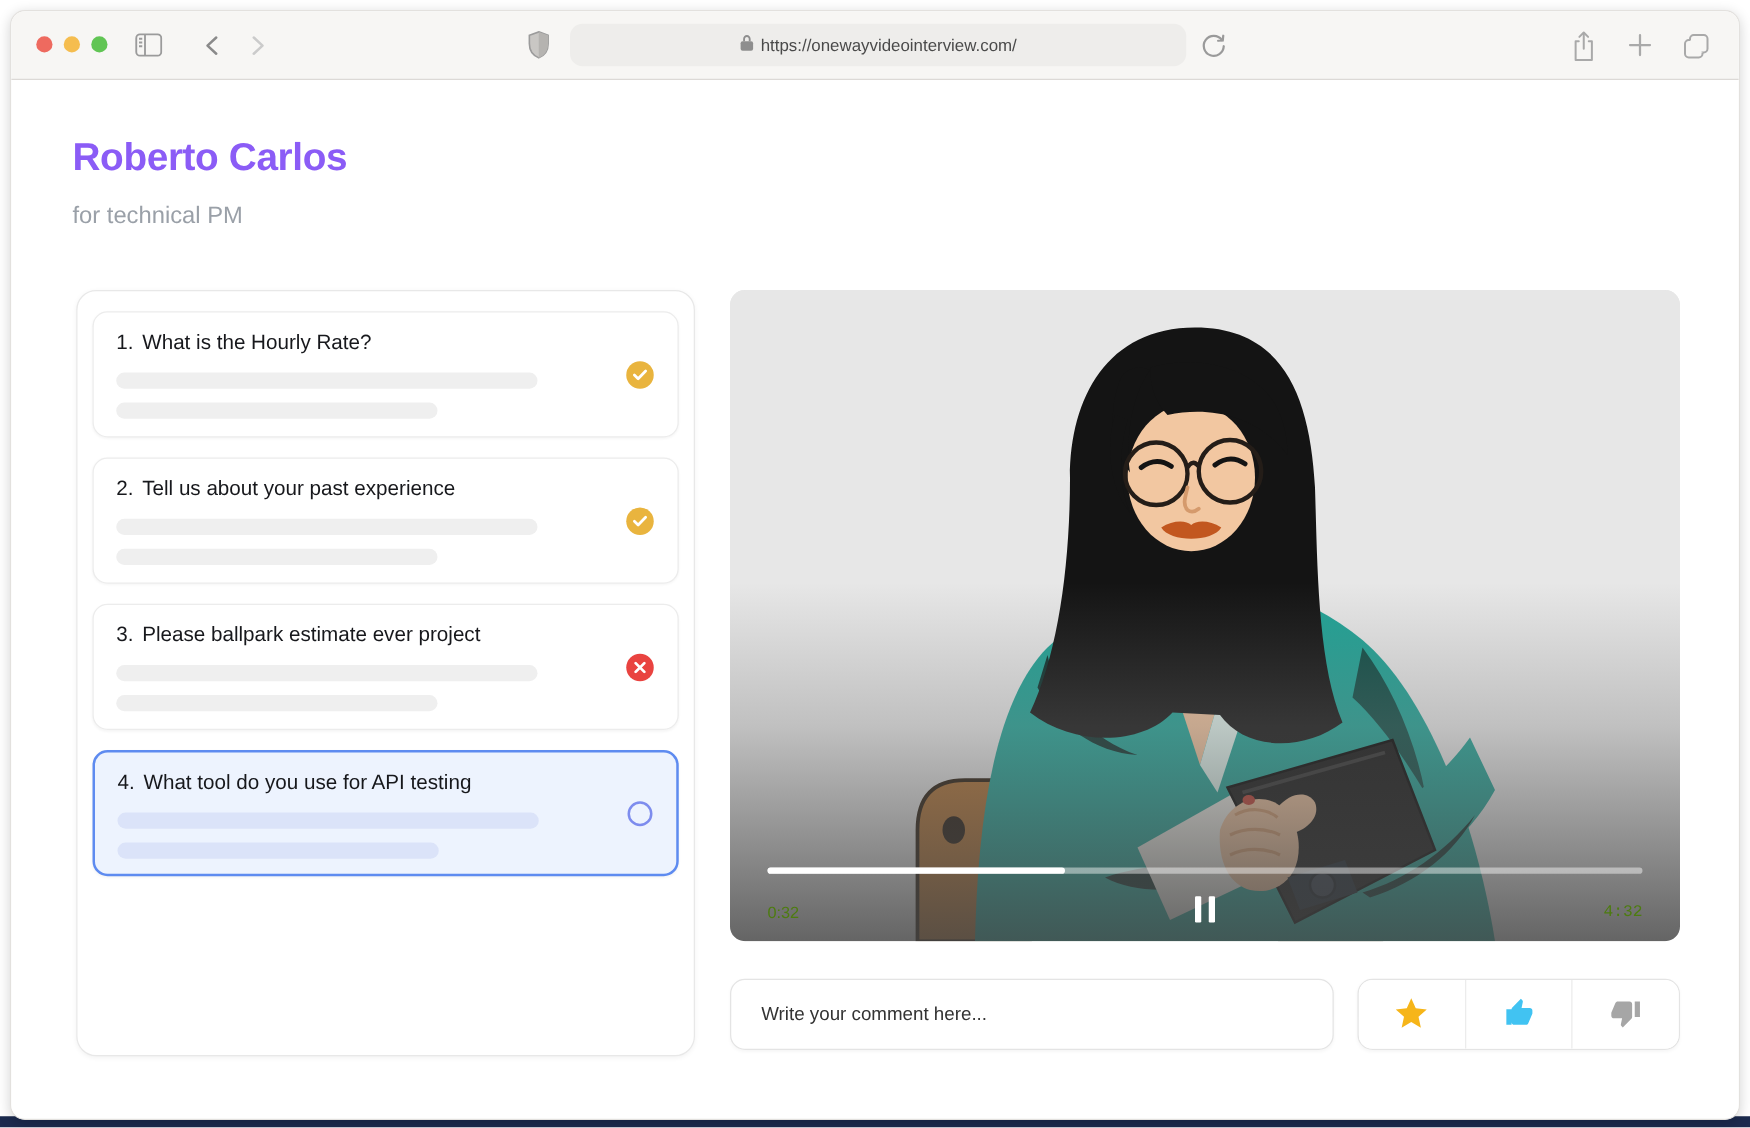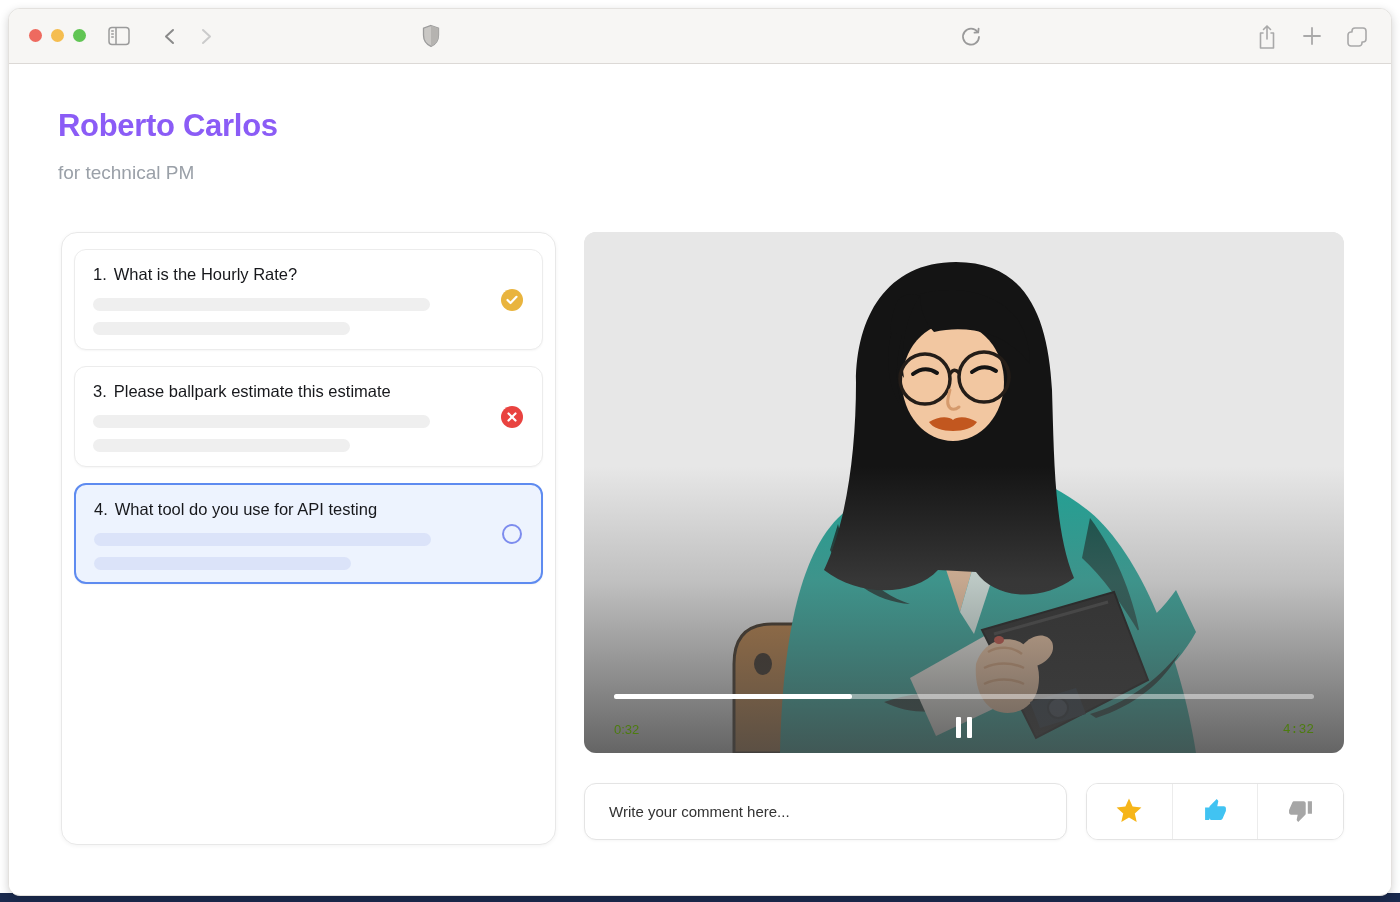--- a/index.html
+++ b/index.html
@@ -123,20 +123,29 @@
     </span>
 
     <span class="ic shield-ic">
       <svg width="18" height="24" viewBox="0 0 18 24" fill="#c9c7c4" stroke="#9b9b9b" stroke-width="1.3">
         <path d="M9 1.5 L16.5 4.2 V11 C16.5 16.6 13.5 20.4 9 22.3 C4.5 20.4 1.5 16.6 1.5 11 V4.2 Z"></path>
         <path d="M9 1.5 L9 22.3" stroke="#f7f6f4" stroke-width="0"></path>
         <path d="M9 1.5 L16.5 4.2 V11 C16.5 16.6 13.5 20.4 9 22.3 Z" fill="#b5b3b0" stroke="none"></path>
       </svg>
     </span>
 
+    <div class="url-field">
+      <span class="lock">
+        <svg width="11" height="14" viewBox="0 0 11 14" fill="#8e8e8e">
+          <rect x="0.5" y="6" width="10" height="7.5" rx="1.6"></rect>
+          <path d="M2.5 6 V4.2 C2.5 2.4 3.8 1 5.5 1 C7.2 1 8.5 2.4 8.5 4.2 V6 H7 V4.2 C7 3.2 6.3 2.5 5.5 2.5 C4.7 2.5 4 3.2 4 4.2 V6 Z"></path>
+        </svg>
+      </span>
+      <span class="url-text">https://onewayvideointerview.com/</span>
+    </div>
 
     <span class="ic reload-ic">
       <svg width="22" height="24" viewBox="0 0 22 24" fill="none" stroke="#9a9a9a" stroke-width="1.8" stroke-linecap="round">
         <path d="M17.5 7 A 8 8 0 1 0 19 12"></path>
         <polyline points="14.5,7.6 18.2,7.4 18.6,3.6" fill="none"></polyline>
       </svg>
     </span>
 
     <span class="ic share-ic">
       <svg width="20" height="26" viewBox="0 0 20 26" fill="none" stroke="#a9a9a9" stroke-width="1.6" stroke-linecap="round" stroke-linejoin="round">
@@ -172,24 +181,36 @@
         </div>
         <div class="skel skel-1"></div>
         <div class="skel skel-2"></div>
         <span class="q-status st-check">
           <svg width="12" height="10" viewBox="0 0 12 10" fill="none" stroke="#fff" stroke-width="2.2" stroke-linecap="round" stroke-linejoin="round">
               <polyline points="1.5,5 4.5,8 10.5,1.8"></polyline>
             </svg>
         </span>
       </div>
 
-
       <div class="q-card">
         <div class="q-title">
-          <span class="q-num">3.</span><span>Please ballpark estimate this estimate</span>
+          <span class="q-num">2.</span><span>Tell us about your past experience</span>
+        </div>
+        <div class="skel skel-1"></div>
+        <div class="skel skel-2"></div>
+        <span class="q-status st-check">
+          <svg width="12" height="10" viewBox="0 0 12 10" fill="none" stroke="#fff" stroke-width="2.2" stroke-linecap="round" stroke-linejoin="round">
+              <polyline points="1.5,5 4.5,8 10.5,1.8"></polyline>
+            </svg>
+        </span>
+      </div>
+
+      <div class="q-card">
+        <div class="q-title">
+          <span class="q-num">3.</span><span>Please ballpark estimate ever project</span>
         </div>
         <div class="skel skel-1"></div>
         <div class="skel skel-2"></div>
         <span class="q-status st-x">
           <svg width="10" height="10" viewBox="0 0 10 10" fill="none" stroke="#fff" stroke-width="2.2" stroke-linecap="round">
               <line x1="1.5" y1="1.5" x2="8.5" y2="8.5"></line>
               <line x1="8.5" y1="1.5" x2="1.5" y2="8.5"></line>
             </svg>
         </span>
       </div>

